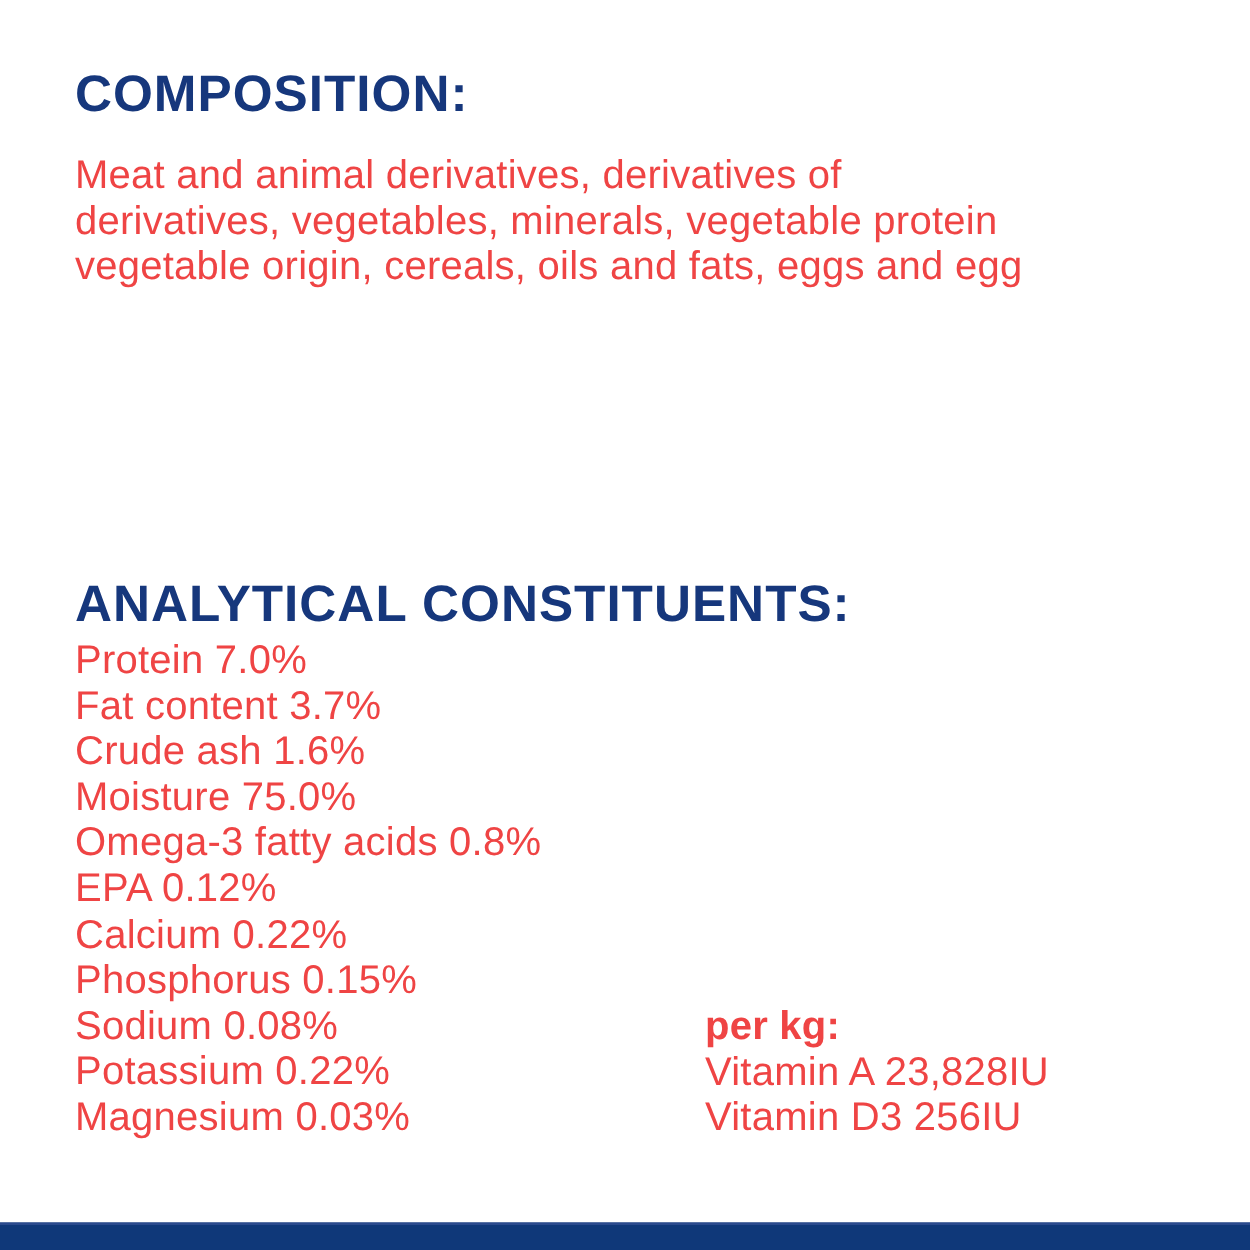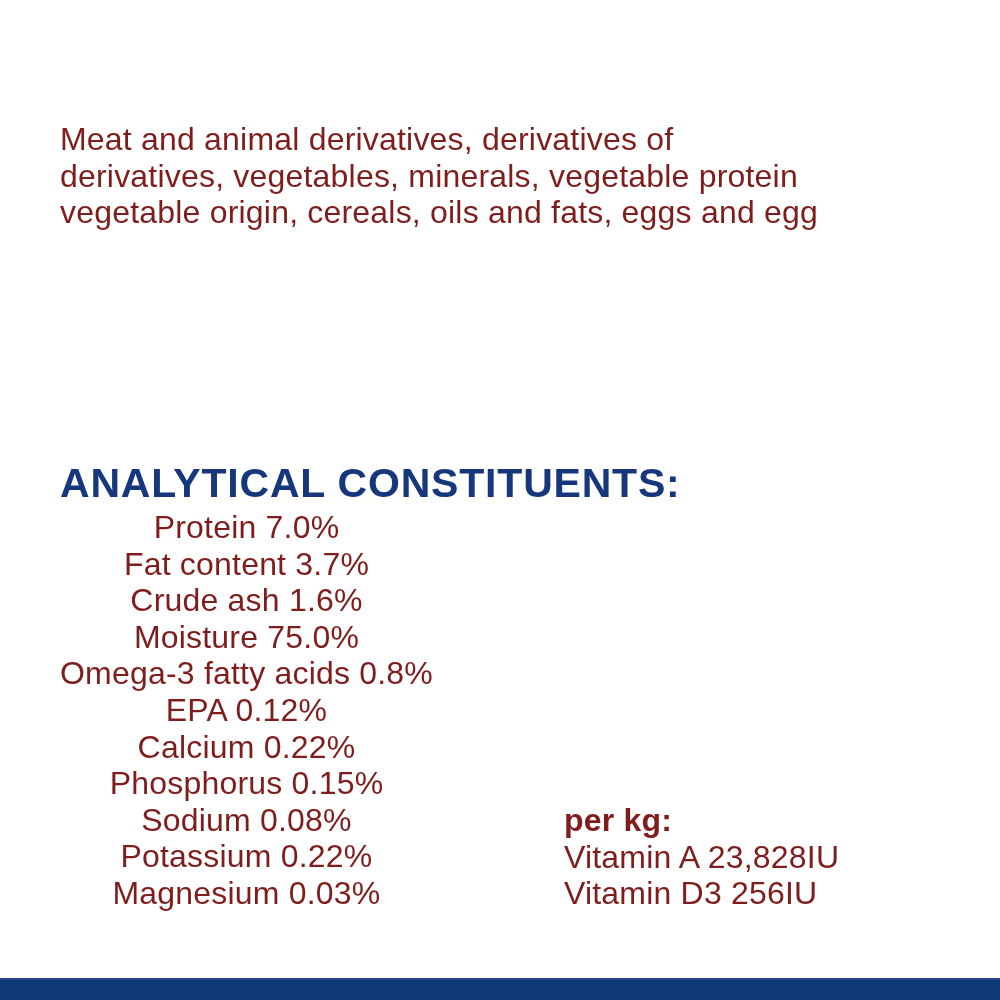--- a/index.html
+++ b/index.html
@@ -16,37 +16,36 @@
     left: 60px;
     color: #16377c;
     font-weight: 700;
     font-size: 41px;
     letter-spacing: 0.8px;
     white-space: nowrap;
   }
   #composition-heading { top: 52px; }
   #analytical-heading { top: 460px; }
   .body-text {
-    color: #7f1d1d;
+    color: #ef4444;
     font-size: 32px;
     line-height: 36.6px;
     letter-spacing: 0.2px;
   }
   .paragraph {
     position: absolute;
     left: 60px;
     top: 121px;
     white-space: nowrap;
   }
   .constituents {
     position: absolute;
     left: 60px;
     top: 509px;
     white-space: nowrap;
-    text-align: center;
   }
   .perkg {
     position: absolute;
     left: 564px;
     top: 802px;
     white-space: nowrap;
   }
   .perkg-heading { font-weight: 700; }
   .footer-bar {
     position: absolute;
@@ -57,20 +56,21 @@
     box-sizing: border-box;
     background: #0f3879;
     border-top: 2px solid #2a4a8d;
   }
 </style>
 </head>
 <body>
 
 <div class="page">
 
+  <div class="heading" id="composition-heading">COMPOSITION:</div>
 
   <div class="paragraph body-text">
     <div>Meat and animal derivatives, derivatives of</div>
     <div>derivatives, vegetables, minerals, vegetable protein</div>
     <div>vegetable origin, cereals, oils and fats, eggs and egg</div>
   </div>
 
   <div class="heading" id="analytical-heading">ANALYTICAL CONSTITUENTS:</div>
 
   <div class="constituents body-text">

